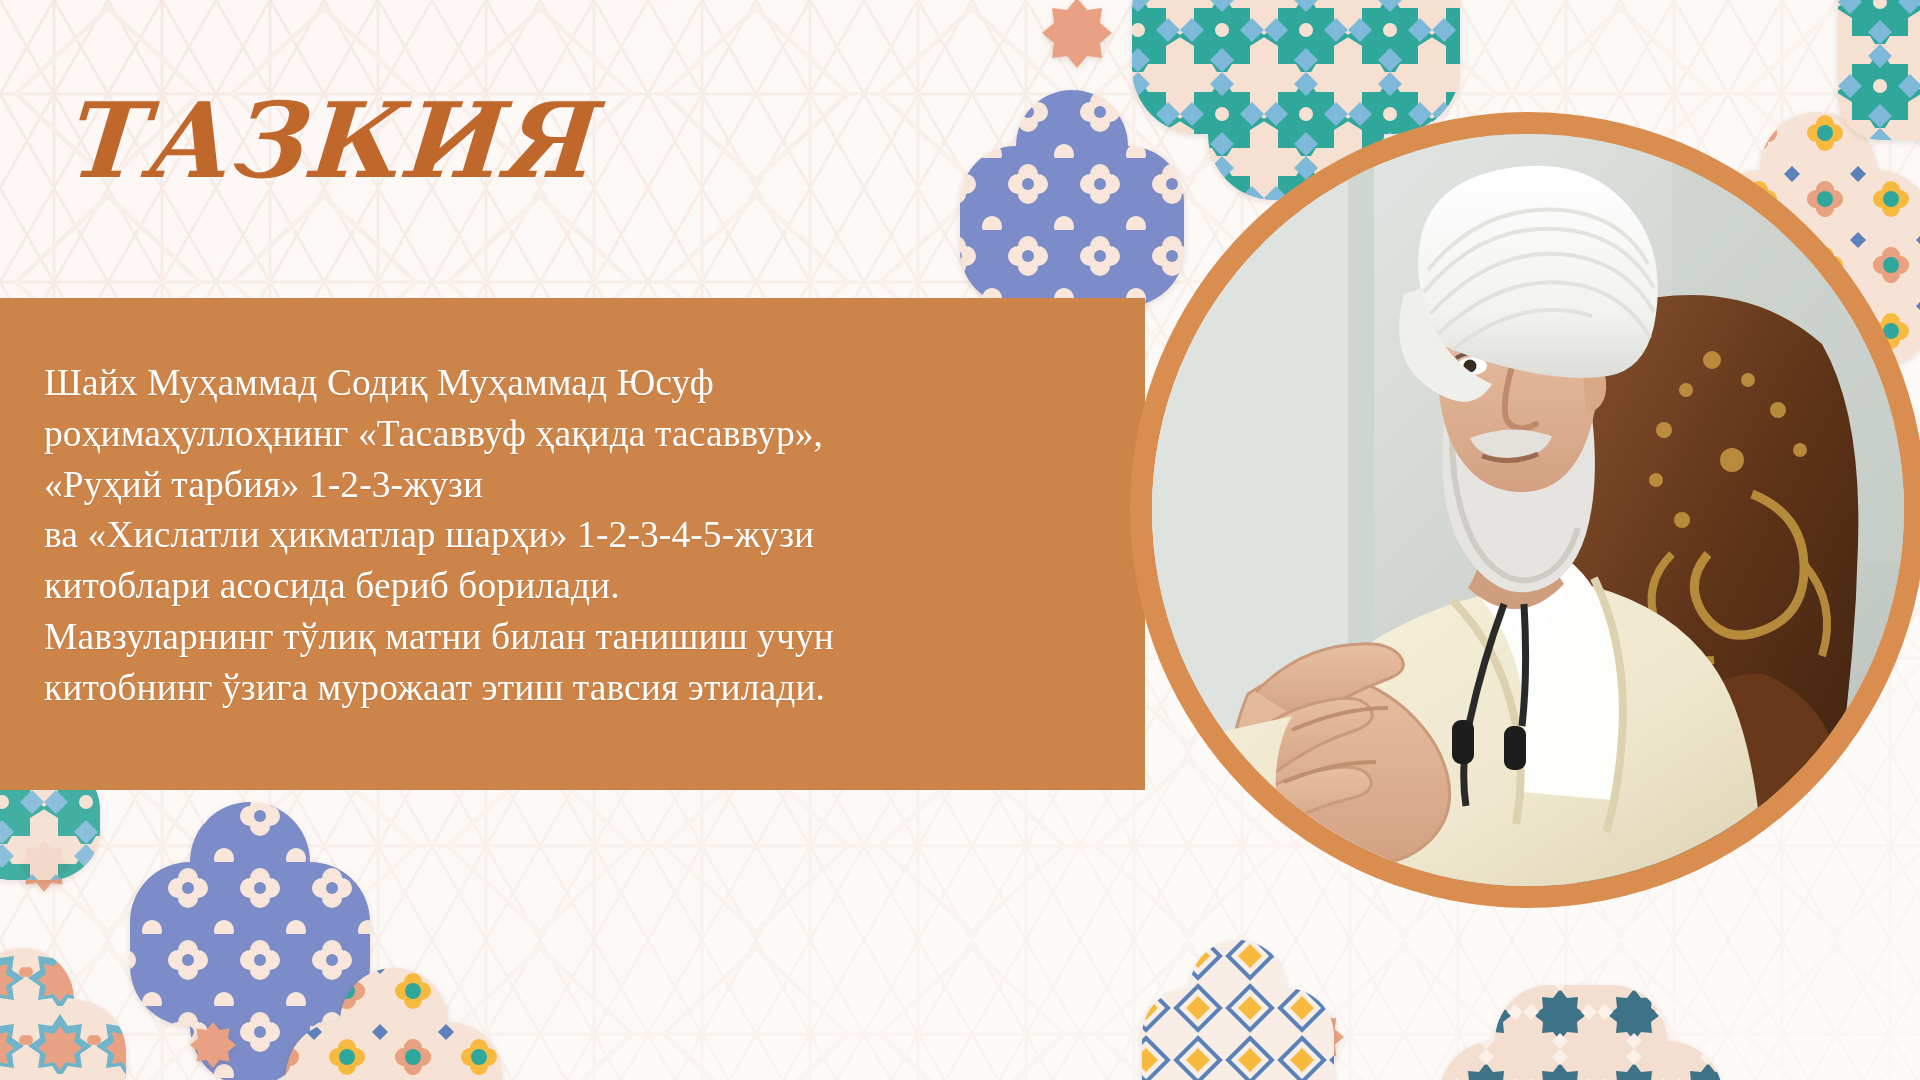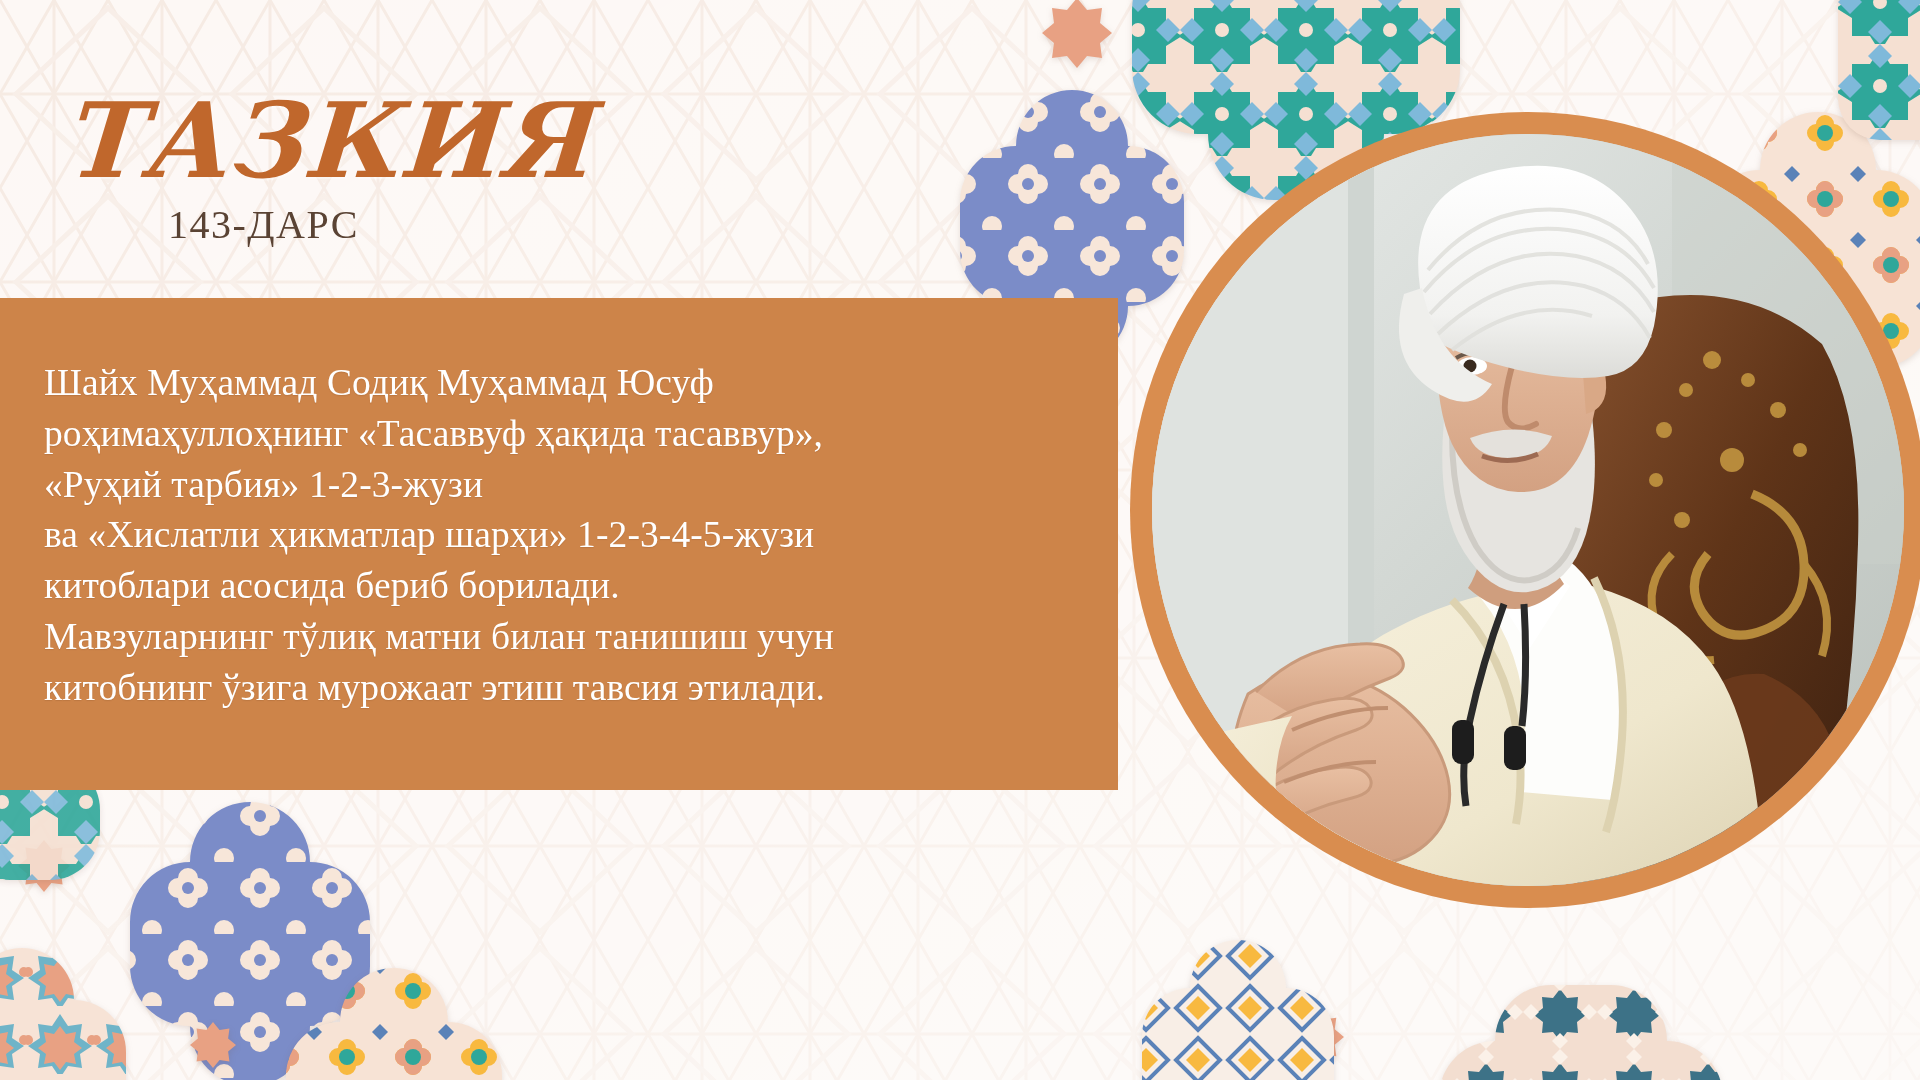--- a/index.html
+++ b/index.html
@@ -15,20 +15,21 @@
   .lattice{position:absolute;inset:0;opacity:.55;}
 
   
   .tile{position:absolute;filter:drop-shadow(0 2px 3px rgba(120,90,70,.18));}
 
   
   .panel{
     position:absolute;left:0;top:298px;width:1118px;height:492px;
     background:#cd8449;
     z-index:6;
+    padding-left:27px;
   }
   .panel-inner{
     position:absolute;left:44px;top:60px;right:40px;
     color:#ffffff;
     font-size:37.5px;line-height:1.355;
     letter-spacing:.1px;
     white-space:pre-line;
     text-shadow:0 1px 1px rgba(140,85,45,.25);
   }
 
@@ -305,21 +306,20 @@
 роҳимаҳуллоҳнинг «Тасаввуф ҳақида тасаввур»,
 «Руҳий тарбия» 1-2-3-жузи
 ва «Хислатли ҳикматлар шарҳи» 1-2-3-4-5-жузи
 китоблари асосида бериб борилади.
 Мавзуларнинг тўлиқ матни билан танишиш учун
 китобнинг ўзига мурожаат этиш тавсия этилади.</div>
   </div>
 
   <div class="logo">
     <div class="logo-title">ТАЗКИЯ</div>
-    <div class="logo-sub">143-ДАРС</div>
   </div>
 
   <div class="portrait-wrap">
     <div class="portrait">
       <svg width="752" height="752" viewBox="0 0 752 752">
         <defs>
           <linearGradient id="bgRoom" x1="0" y1="0" x2="1" y2="1">
             <stop offset="0%" stop-color="#e9ecea"></stop>
             <stop offset="45%" stop-color="#d3d8d4"></stop>
             <stop offset="100%" stop-color="#b9c0bb"></stop>

